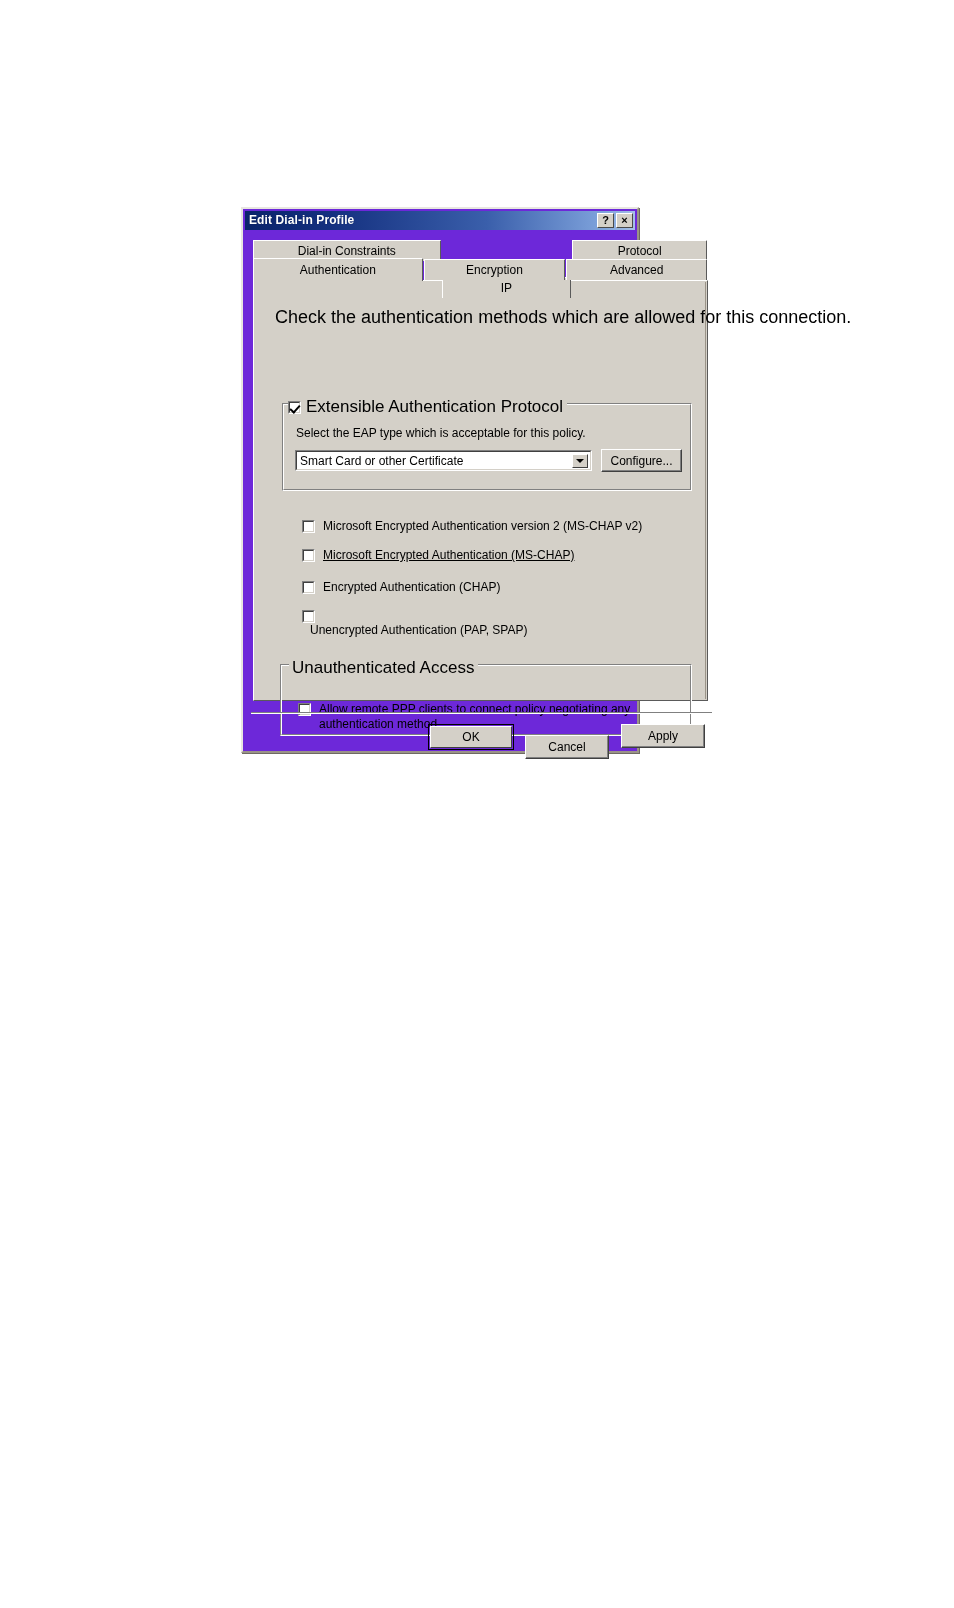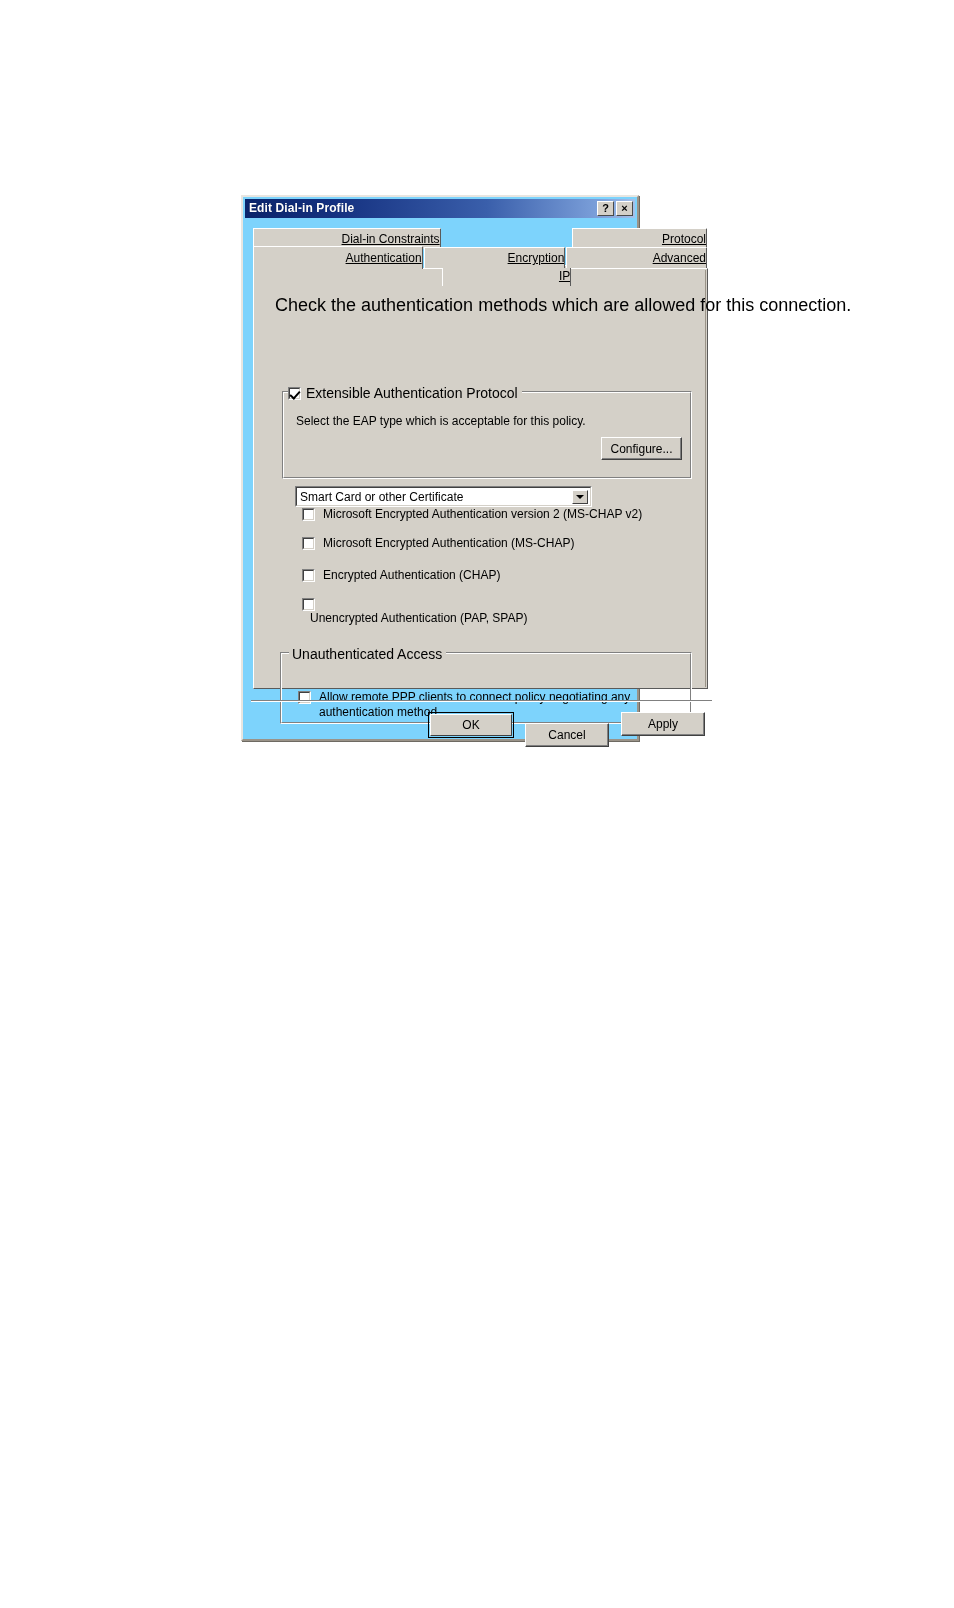--- a/index.html
+++ b/index.html
@@ -12,24 +12,24 @@
   }
   body {
     font-family: "Liberation Sans", sans-serif;
     -webkit-font-smoothing: none;
   }
 
   
   #dialog {
     position: absolute;
     left: 241px;
-    top: 195px;
+    top: 207px;
     width: 398px;
     height: 546px;
-    background: #7dd3fc;
+    background: #6d28d9;
     border-top: 2px solid #e8e6e1;
     border-left: 2px solid #e8e6e1;
     border-right: 2px solid #9a9388;
     border-bottom: 2px solid #9a9388;
     box-sizing: border-box;
     box-shadow: 1px 1px 0 #6e6a62;
   }
 
   
   #titlebar {
@@ -95,26 +95,25 @@
   .tab {
     position: relative;
     height: 21px;
     box-sizing: border-box;
     background: #d4d0c8;
     border-top: 1px solid #ffffff;
     border-left: 1px solid #ffffff;
     border-right: 1px solid #808080;
     display: flex;
     align-items: center;
-    justify-content: flex-end;
+    justify-content: center;
     font-size: 12px;
     color: #000000;
     cursor: default;
     margin-right: 1px;
-    text-decoration: underline;
   }
   .tab::after {
     content: "";
     position: absolute;
     right: -1px; top: 0; bottom: 0;
     width: 1px;
     background: #5a5a5a;
   }
   .tab.active {
     height: 23px;
@@ -182,21 +181,21 @@
     border-bottom: 1px solid #808080;
     box-sizing: border-box;
     pointer-events: none;
   }
   .grp-legend {
     position: absolute;
     top: -7px;
     left: 8px;
     background: #d4d0c8;
     padding: 0 4px 0 3px;
-    font-size: 14px;
+    font-size: 17px;
     color: #000000;
     white-space: nowrap;
     z-index: 2;
   }
   .grp-legend.with-cb {
     left: 5px;
     padding-left: 0;
     display: flex;
     align-items: center;
     gap: 5px;
@@ -223,21 +222,20 @@
     height: 21px;
     background: #ffffff;
     border-top: 1px solid #808080;
     border-left: 1px solid #808080;
     border-right: 1px solid #ffffff;
     border-bottom: 1px solid #ffffff;
     box-sizing: border-box;
     display: flex;
     align-items: center;
     cursor: default;
-    margin-top: 48px;
   }
   #eap-combo .cbinner {
     position: absolute;
     inset: 0;
     border-top: 1px solid #404040;
     border-left: 1px solid #404040;
     border-right: 1px solid #d4d0c8;
     border-bottom: 1px solid #d4d0c8;
     box-sizing: border-box;
     pointer-events: none;
@@ -351,21 +349,21 @@
   .cblabel {
     font-size: 12px;
     color: #000000;
     margin-left: 8px;
     white-space: nowrap;
     line-height: 15px;
   }
   .cblabel.wrap { white-space: normal; line-height: 15px; }
 
   #cb-mschapv2 { left: 48px; top: 238px; }
-  #cb-mschap   { left: 48px; top: 267px; }
+  #cb-mschap   { left: 48px; top: 267px; text-decoration: underline; }
   #cb-chap     { left: 48px; top: 299px; }
   #cb-pap      { left: 48px; top: 328px; flex-direction: column; }
   #cb-ppp      { left: 44px; top: 421px; width: 350px; }
 
   
   #footer-sep {
     position: absolute;
     left: 8px;
     top: 503px;
     width: 461px;

